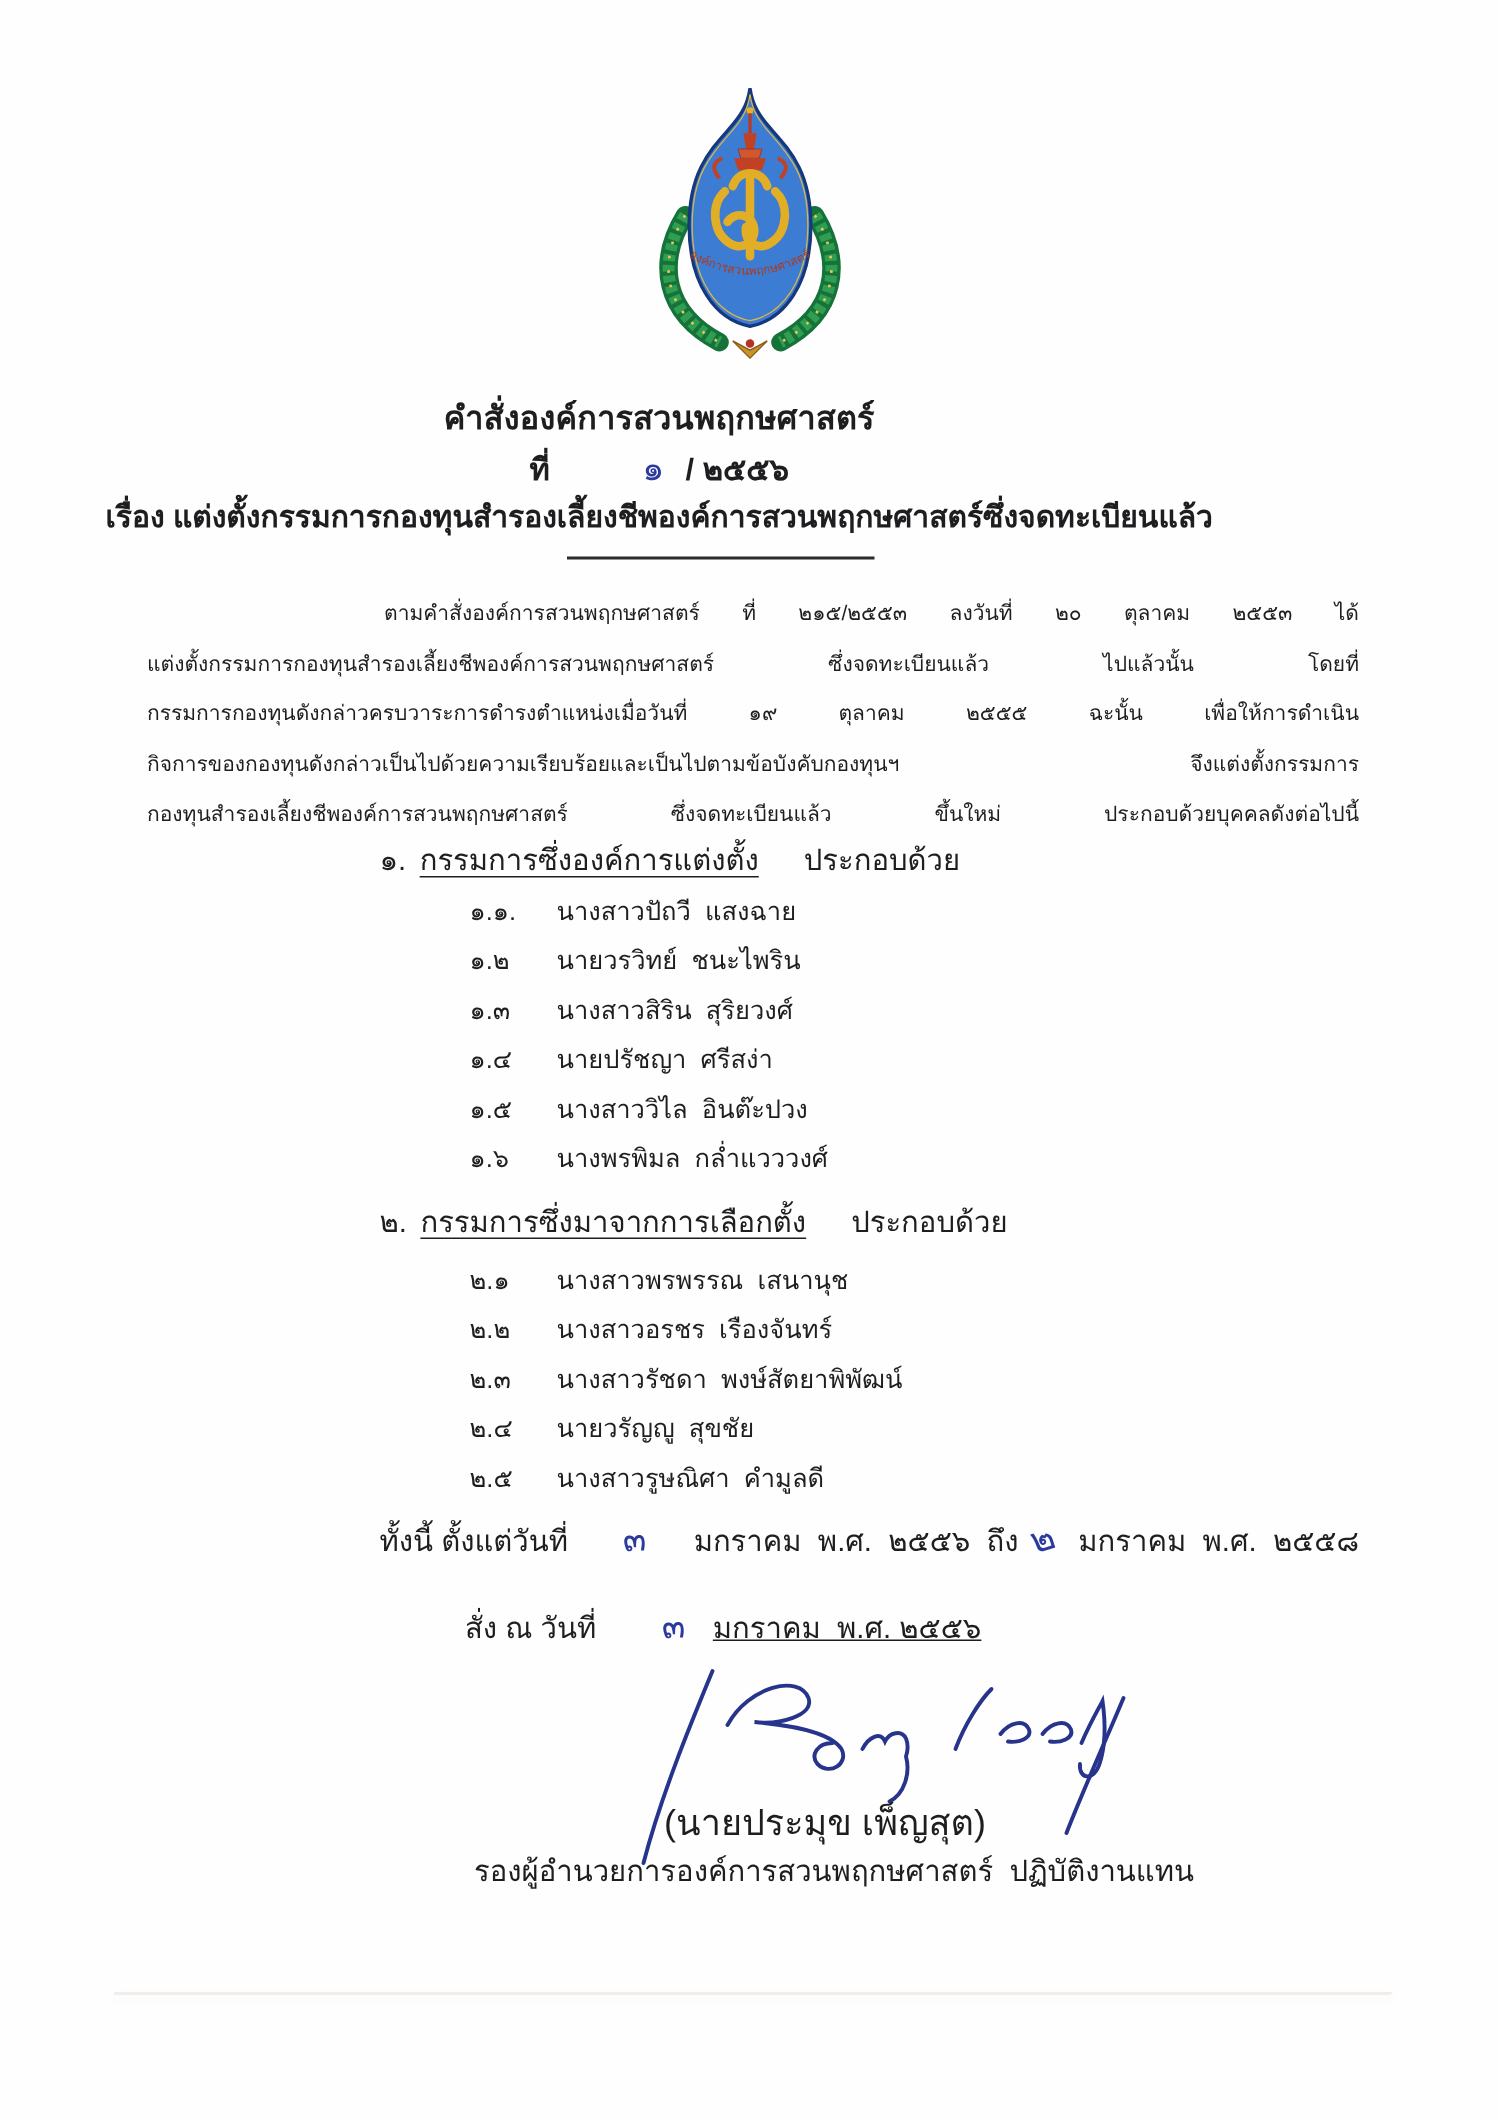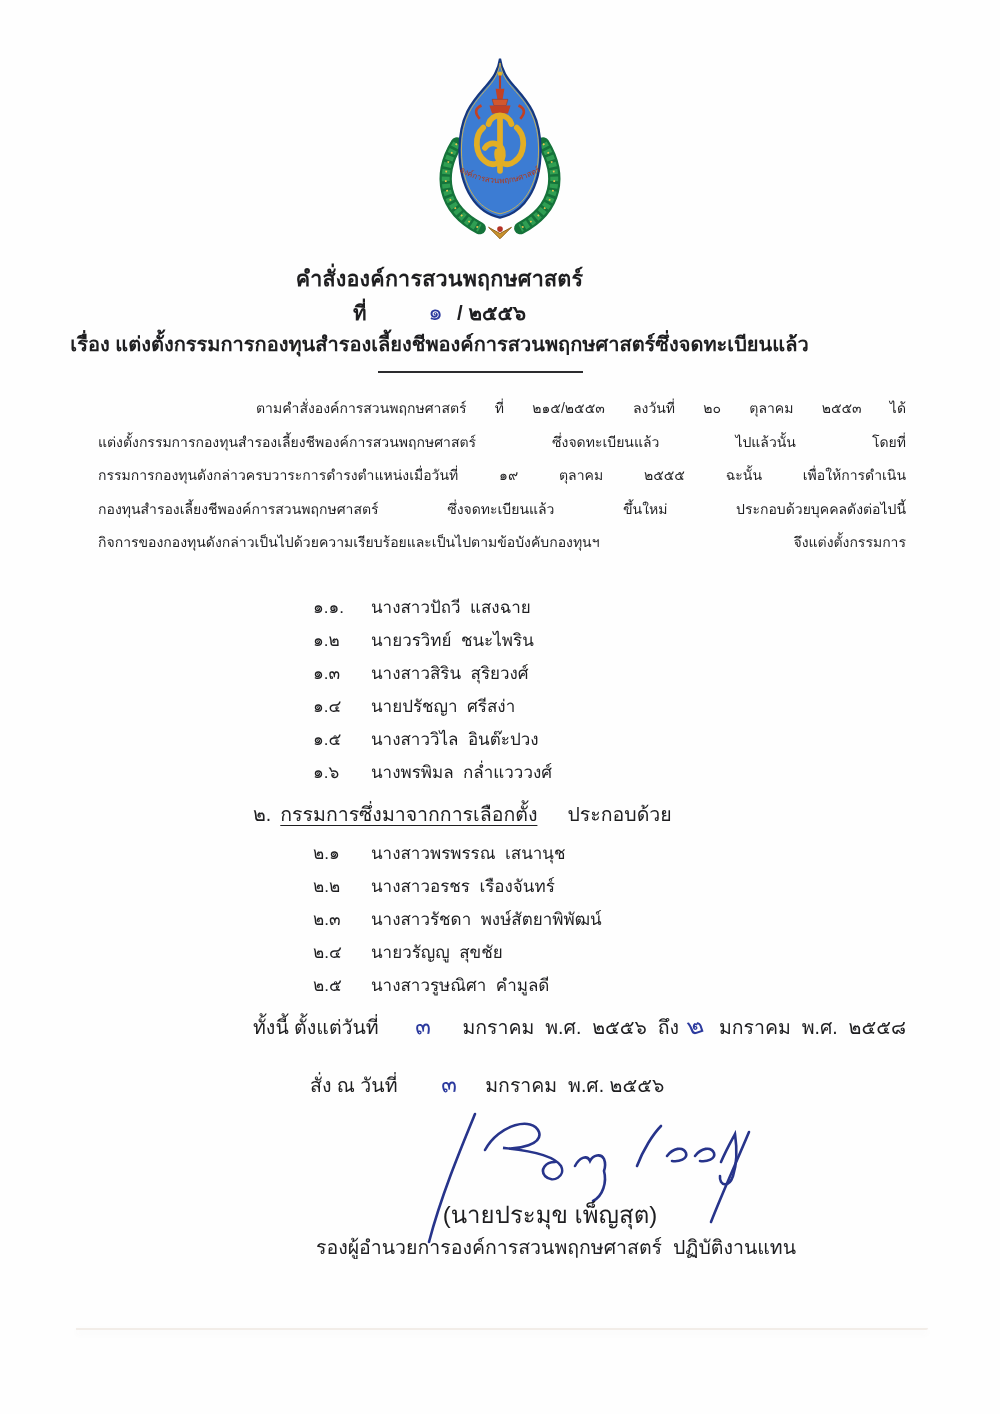--- a/index.html
+++ b/index.html
@@ -52,21 +52,21 @@
 
   
   #effective { top:1006px; left:253px; font-size:19.5px; }
   #effective .d1   { margin-left:36px; }
   #effective .mid  { margin-left:32px; white-space:pre; }
   #effective .d2   { margin-left:8px; transform:rotate(-18deg); font-size:24px; }
   #effective .tail { margin-left:16px; white-space:pre; }
 
   #issued { top:1066px; left:310px; font-size:19.5px; }
   #issued .day  { margin-left:44px; }
-  #issued .tail { margin-left:28px; white-space:pre; }
+  #issued .tail { margin-left:18px; white-space:pre;text-decoration:underline; }
 
   
   #sig-svg   { top:1104px; left:415px; width:340px; height:140px; overflow:visible; }
   #signer    { top:1195px; left:100px; width:900px; text-align:center; font-size:24px; }
   #pos1      { top:1232px; left:100px; width:912px; text-align:center; font-size:19.5px; white-space:pre; }
   #pos2      { top:1264px; left:60px;  width:940px; text-align:center; font-size:19.5px; }
 
   
   #scan-edge { top:1328px; left:76px; width:852px; height:2px;
                background:#f2ede8; box-shadow:0 3px 7px rgba(120,105,95,.07);
@@ -127,24 +127,27 @@
   </div>
 
   <div class="abs center" id="subject">เรื่อง  แต่งตั้งกรรมการกองทุนสำรองเลี้ยงชีพองค์การสวนพฤกษศาสตร์ซึ่งจดทะเบียนแล้ว</div>
 
   <div class="abs" id="divider"></div>
 
   <div class="abs" id="para">
     <div class="p-line first">ตามคำสั่งองค์การสวนพฤกษศาสตร์ ที่ ๒๑๕/๒๕๕๓ ลงวันที่ ๒๐ ตุลาคม ๒๕๕๓ ได้</div>
     <div class="p-line">แต่งตั้งกรรมการกองทุนสำรองเลี้ยงชีพองค์การสวนพฤกษศาสตร์ ซึ่งจดทะเบียนแล้ว ไปแล้วนั้น โดยที่</div>
     <div class="p-line">กรรมการกองทุนดังกล่าวครบวาระการดำรงตำแหน่งเมื่อวันที่ ๑๙ ตุลาคม ๒๕๕๕ ฉะนั้น เพื่อให้การดำเนิน</div>
+    <div class="p-line">กิจการของกองทุนดังกล่าวเป็นไปด้วยความเรียบร้อยและเป็นไปตามข้อบังคับกองทุนฯ จึงแต่งตั้งกรรมการ</div>
     <div class="p-line">กองทุนสำรองเลี้ยงชีพองค์การสวนพฤกษศาสตร์ ซึ่งจดทะเบียนแล้ว ขึ้นใหม่ ประกอบด้วยบุคคลดังต่อไปนี้</div>
-    <div class="p-line">กิจการของกองทุนดังกล่าวเป็นไปด้วยความเรียบร้อยและเป็นไปตามข้อบังคับกองทุนฯ จึงแต่งตั้งกรรมการ</div>
   </div>
 
+  <div class="abs sec-head" id="sec1-head">
+    <span class="sec-no">๑.</span><span class="u">กรรมการซึ่งองค์การแต่งตั้ง</span><span class="suffix">ประกอบด้วย</span>
+  </div>
 
   <div class="abs member-list" id="sec1-list">
     <div class="member"><span class="m-no">๑.๑.</span><span class="m-name">นางสาวปัถวี  แสงฉาย</span></div>
     <div class="member"><span class="m-no">๑.๒</span><span class="m-name">นายวรวิทย์  ชนะไพริน</span></div>
     <div class="member"><span class="m-no">๑.๓</span><span class="m-name">นางสาวสิริน  สุริยวงศ์</span></div>
     <div class="member"><span class="m-no">๑.๔</span><span class="m-name">นายปรัชญา  ศรีสง่า</span></div>
     <div class="member"><span class="m-no">๑.๕</span><span class="m-name">นางสาววิไล  อินต๊ะปวง</span></div>
     <div class="member"><span class="m-no">๑.๖</span><span class="m-name">นางพรพิมล  กล่ำแวววงศ์</span></div>
   </div>
 

